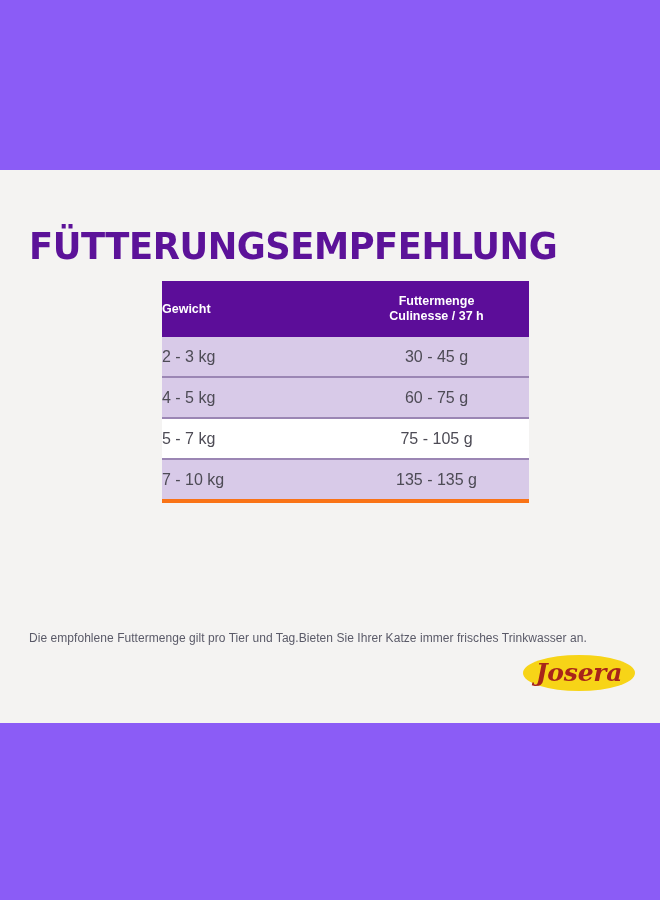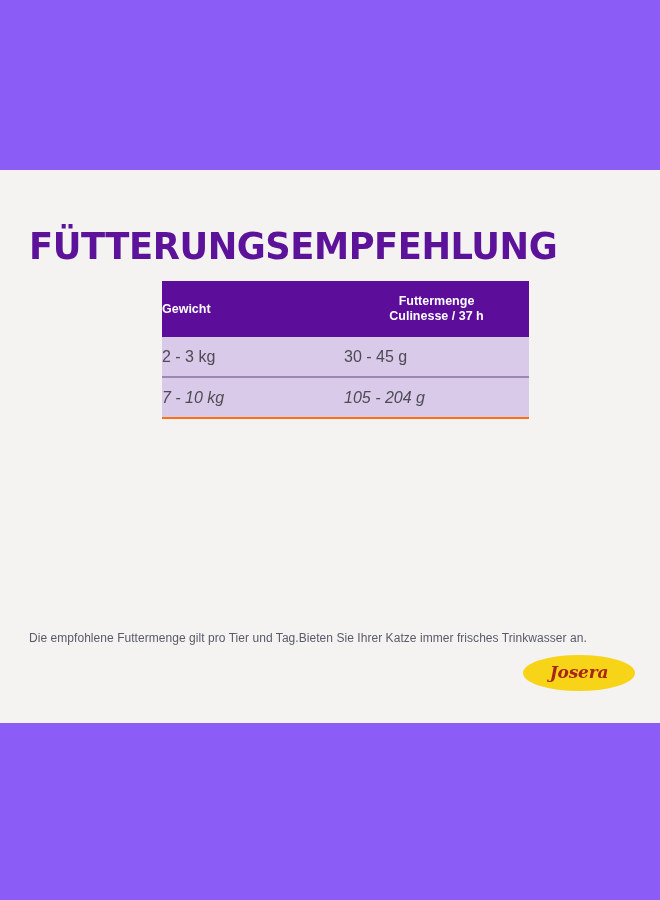--- a/index.html
+++ b/index.html
@@ -90,29 +90,28 @@
     border-top: 2px solid #9b86b4;
     background: #ffffff;
   }
   #table tbody tr.alt td {
     background: #d8cae8;
   }
   #table tbody tr:first-child td {
     border-top: none;
   }
   #table tbody tr:last-child td {
-    border-bottom: 2px solid #f97316;
-    font-style: italic;
+    border-bottom: 4px solid #f97316;
   }
   td.cell-w {
     text-align: left;
     padding-left: 36px;
   }
   td.cell-f {
-    text-align: left;
+    text-align: center;
   }
 
   
   #footnote {
     position: absolute;
     left: 29px;
     top: 449px;
     width: 600px;
     font-size: 12px;
     color: #5a5a68;
@@ -138,21 +137,21 @@
   #logo-text {
     position: absolute;
     left: 0; top: 0;
     width: 112px; height: 36px;
     display: flex;
     align-items: center;
     justify-content: center;
     font-family: "DejaVu Serif", serif;
     font-style: italic;
     font-weight: 700;
-    font-size: 17px;
+    font-size: 25px;
     color: #a8251a;
     letter-spacing: -0.2px;
     padding-bottom: 2px;
     box-sizing: border-box;
   }
 </style>
 </head>
 <body>
 
 <div id="page">
@@ -174,22 +173,30 @@
             <span>Culinesse / 37 h</span>
           </th>
         </tr>
       </thead>
       <tbody>
         <tr class="alt">
           <td class="cell-w">2 - 3 kg</td>
           <td class="cell-f">30 - 45 g</td>
         </tr>
         <tr class="alt">
+          <td class="cell-w">4 - 5 kg</td>
+          <td class="cell-f">60 - 75 g</td>
+        </tr>
+        <tr>
+          <td class="cell-w">5 - 7 kg</td>
+          <td class="cell-f">75 - 105 g</td>
+        </tr>
+        <tr class="alt">
           <td class="cell-w">7 - 10 kg</td>
-          <td class="cell-f">105 - 204 g</td>
+          <td class="cell-f">135 - 135 g</td>
         </tr>
       </tbody>
     </table>
 
     <p id="footnote">Die empfohlene Futtermenge gilt pro Tier und Tag.Bieten Sie Ihrer Katze immer frisches Trinkwasser an.</p>
 
     <div id="logo">
       <div id="logo-badge"></div>
       <div id="logo-text">Josera</div>
     </div>

